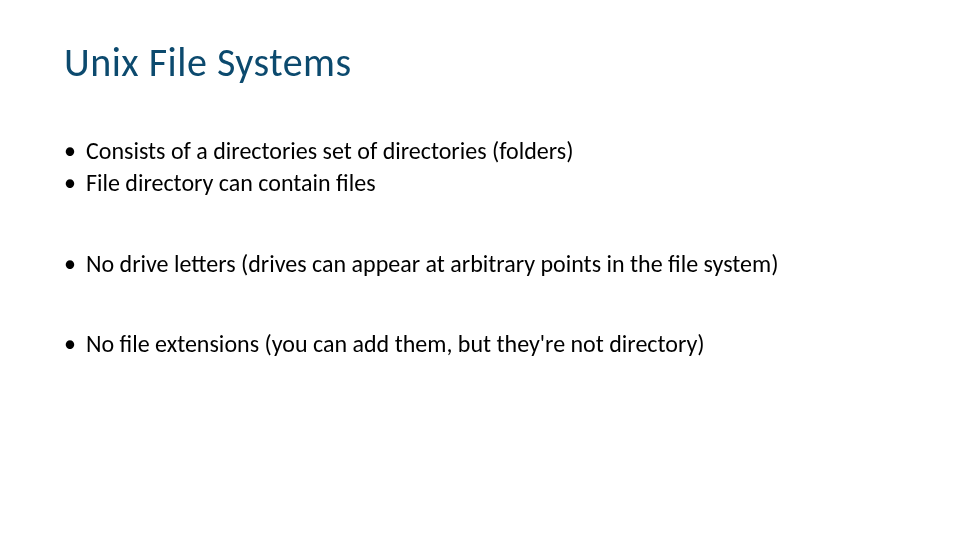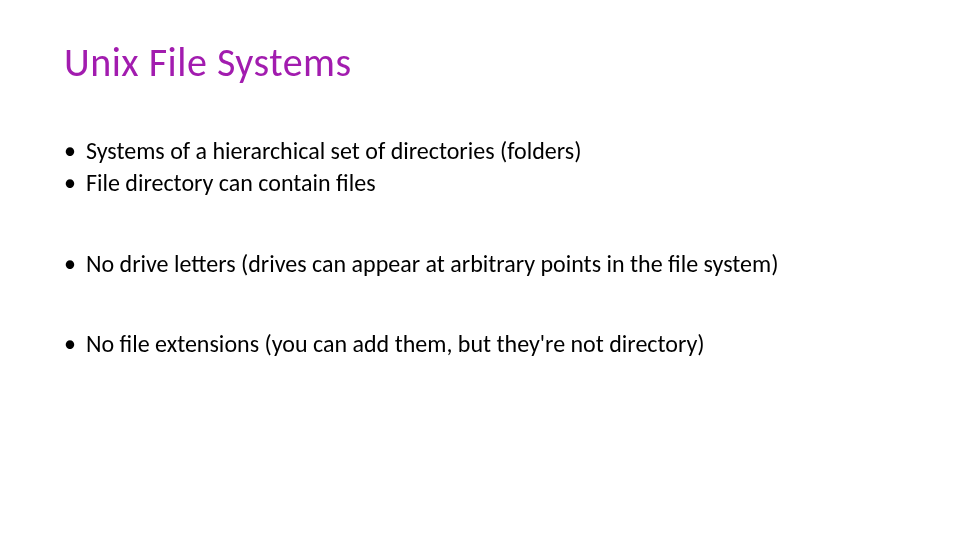--- a/index.html
+++ b/index.html
@@ -14,21 +14,21 @@
       font-family: Calibri, "Segoe UI", Arial, sans-serif;
       color: #000000;
       padding: 38px 64px;
       overflow: hidden;
     }
     .title {
       font-size: 40px;
       font-weight: 400;
       letter-spacing: 0.5px;
       margin-bottom: 48px;
-      color: #a21caf;
+      color: #0c4a6e;
     }
     .bullet-group {
       margin-bottom: 48px;
     }
     .bullet-line {
       display: flex;
       align-items: flex-start;
       font-size: 24px;
       line-height: 1.35;
       color: #000000;
@@ -42,21 +42,21 @@
     }
   </style>
 </head>
 <body>
 
 <h1 class="title">Unix File Systems</h1>
 
 <div class="bullet-group">
   <div class="bullet-line">
     <span class="bullet-dot">•</span>
-    <span class="bullet-text">Systems of a hierarchical set of directories (folders)</span>
+    <span class="bullet-text">Consists of a directories set of directories (folders)</span>
   </div>
   <div class="bullet-line">
     <span class="bullet-dot">•</span>
     <span class="bullet-text">File directory can contain files</span>
   </div>
 </div>
 
 <div class="bullet-group">
   <div class="bullet-line">
     <span class="bullet-dot">•</span>

